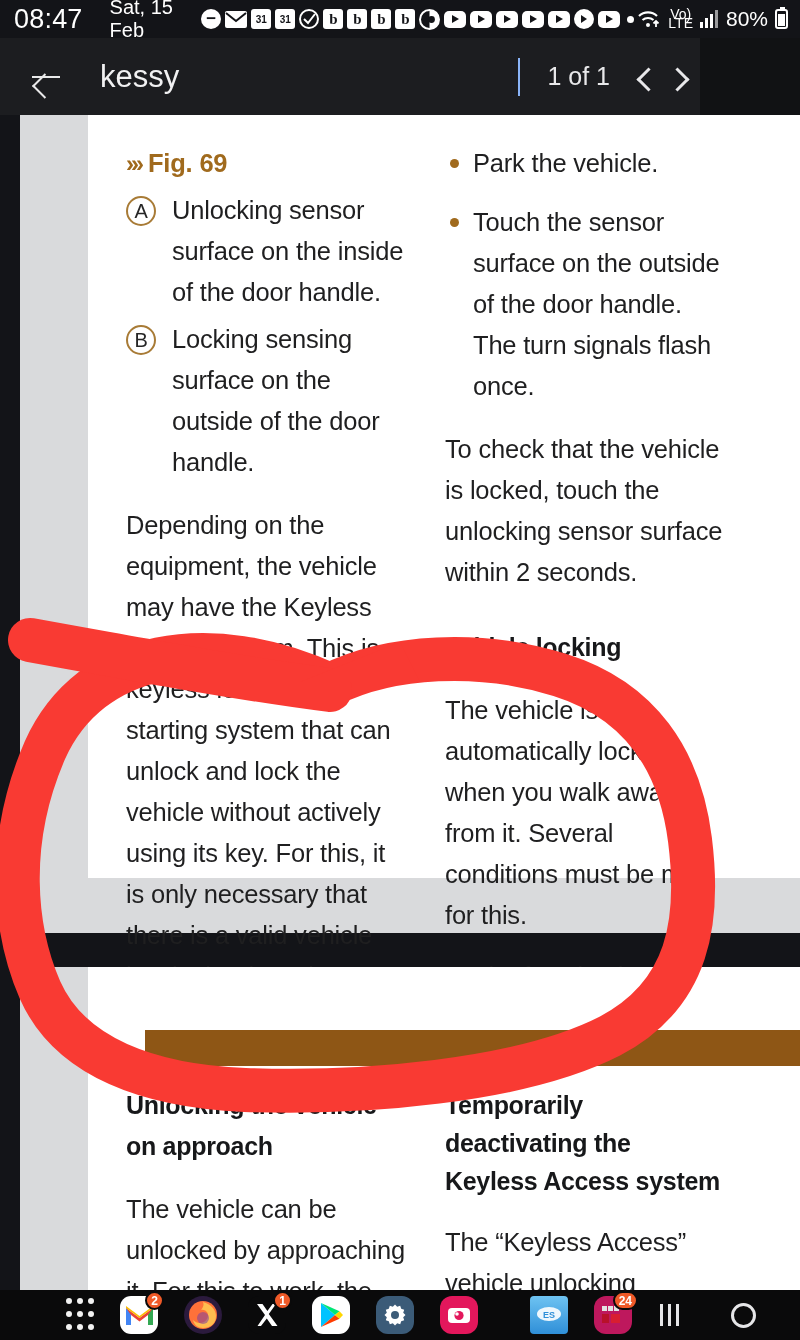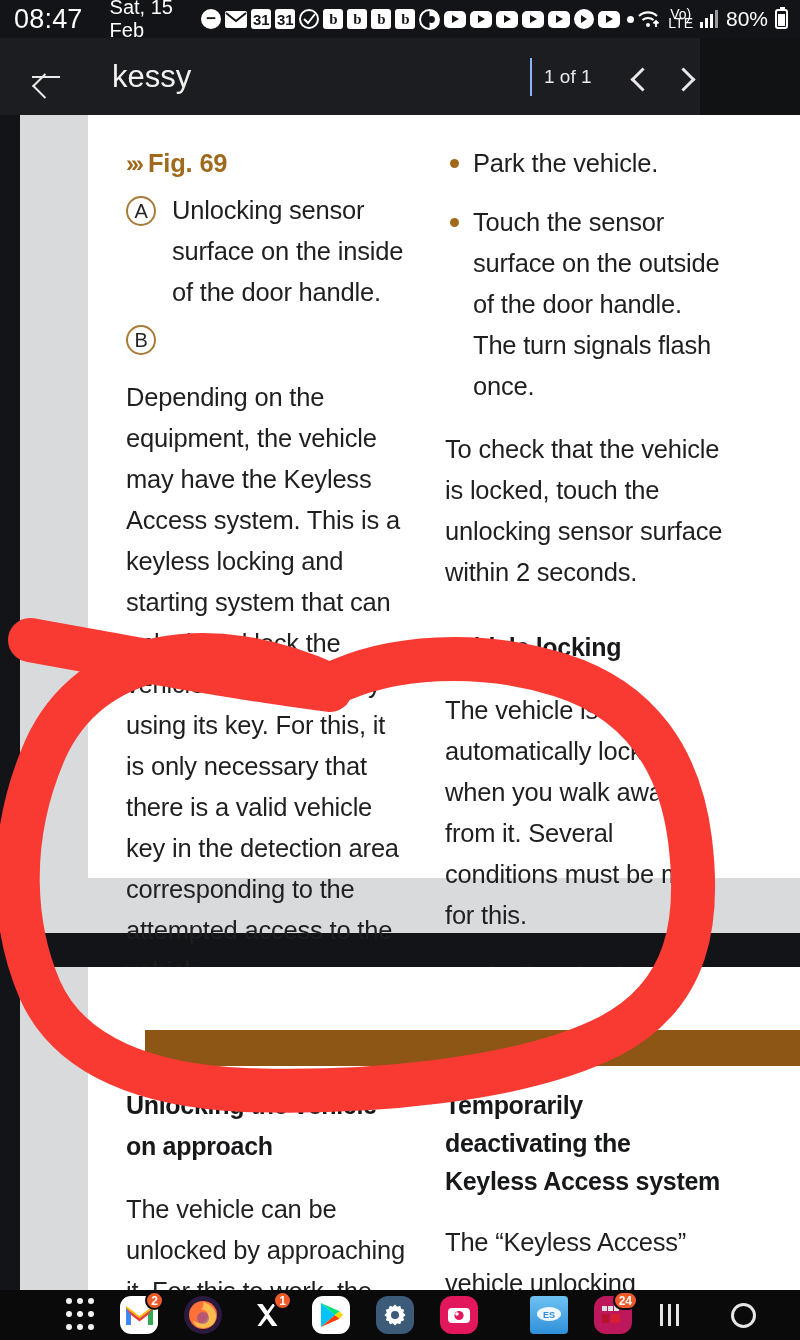--- a/index.html
+++ b/index.html
@@ -18,55 +18,55 @@
   #status-left{ display:flex; align-items:center; gap:11px; margin-left:14px; }
   #status-clock{ font-size:27px; letter-spacing:.2px; font-weight:400; }
   #status-date{ font-size:20px; font-weight:400;margin-left:16px; }
   #status-icons{ display:flex; align-items:center; gap:4px; margin-left:15px; }
   .sicon{ display:inline-flex; align-items:center; justify-content:center; }
   .sq{
     width:20px; height:20px; background:#fff; color:#131418; border-radius:3px;
     font-size:15px; font-weight:700; display:flex; align-items:center; justify-content:center;
     font-family:"Liberation Serif", serif;
   }
-  .sq.cal{ font-size:15px; font-weight:700; border-radius:3px; position:relative;
+  .sq.cal{ font-size:10px; font-weight:700; border-radius:3px; position:relative;
            font-family:"Liberation Sans",sans-serif; }
   .circ{ width:20px;height:20px;border-radius:50%;background:#fff;color:#131418;
          display:flex;align-items:center;justify-content:center;font-size:13px;font-weight:700;}
   .ytb{ width:22px;height:17px;background:#fff;border-radius:5px;position:relative;}
   .ytb::after{content:"";position:absolute;left:8px;top:4px;border-left:7px solid #131418;
               border-top:4.5px solid transparent;border-bottom:4.5px solid transparent;}
   .ytb.music{border-radius:50%;width:20px;height:20px;}
   .ytb.music::after{left:7px;top:5.5px;border-left:6px solid #131418;
               border-top:4px solid transparent;border-bottom:4px solid transparent;}
   .dot-sm{ width:7px;height:7px;border-radius:50%;background:#fff;margin:0 3px;}
   #status-right{ margin-left:auto; margin-right:12px; display:flex; align-items:center; gap:7px; }
   #volte{ font-size:14px; line-height:9px; text-align:center; font-weight:400; }
   #battery-text{ font-size:21px; }
   .bat{ width:13px;height:20px;border:2px solid #fff;border-radius:3px;position:relative;}
   .bat::before{content:"";position:absolute;top:-4px;left:3px;width:5px;height:2px;background:#fff;}
   .bat::after{content:"";position:absolute;left:1px;right:1px;bottom:1px;height:72%;background:#fff;}
 
   
   #app-bar{
     position:absolute; left:0; top:38px; width:700px; height:77px;
-    background:#1c1d20; color:#fff; display:flex; align-items:center;gap:12px;
+    background:#1c1d20; color:#fff; display:flex; align-items:center;
   }
   #back-arrow{ width:34px;height:34px;margin-left:30px;position:relative;cursor:pointer;flex:none;}
   #back-arrow::before{content:"";position:absolute;left:2px;top:16px;width:28px;height:2.5px;background:#e9e9ea;}
   #back-arrow::after{content:"";position:absolute;left:2px;top:8px;width:16px;height:16px;
       border-left:2.5px solid #e9e9ea;border-bottom:2.5px solid #e9e9ea;transform:rotate(45deg);
       transform-origin:left bottom;}
   #search-wrap{ margin-left:36px; display:flex; align-items:center; flex:1; }
   #search-input{
     background:transparent;border:none;outline:none;color:#f1f1f2;
     font-size:31px; font-family:"Liberation Sans",sans-serif; width:420px; padding:0;
   }
   #search-caret{ width:2px;height:38px;background:#8ab4f8;margin-left:-2px; }
-  #match-count{ font-size:19px;color:#e8e8ea;margin-right:26px;white-space:nowrap; }
+  #match-count{ font-size:25px;color:#e8e8ea;margin-right:26px;white-space:nowrap; }
   .chev{ width:22px;height:22px;margin-right:32px;position:relative;cursor:pointer;flex:none;}
   .chev::after{content:"";position:absolute;left:4px;top:3px;width:14px;height:14px;
      border-top:3px solid #e8e8ea;border-right:3px solid #e8e8ea;}
   #prev-match .chev::after,.chev.left::after{transform:rotate(-135deg);}
   .chev.right::after{transform:rotate(45deg);left:1px;}
 
   
   #doc-viewport{
     position:absolute; left:0; top:115px; width:800px; height:1258px;
     background:#131418; overflow:hidden;
@@ -221,20 +221,21 @@
           <div>
             <span class="figref"><span class="arrows">›››</span><span>Fig. 69</span></span>
           </div>
 
           <div class="legend-row">
             <span class="badge">A</span>
             <span>Unlocking sensor surface on the inside of the door handle.</span>
           </div>
           <div class="legend-row">
             <span class="badge">B</span>
+            <span>Locking sensing surface on the outside of the door handle.</span>
           </div>
 
           <p class="para">Depending on the equipment, the vehicle may have the Keyless Access system. This is a keyless locking and starting system that can unlock and lock the vehicle without actively using its key. For this, it is only necessary that there is a valid vehicle key in the detection area corresponding to the attempted access to the vehicle.</p>
 
           <h3 class="sub">Configuring the Keyless Access system</h3>
 
           <p class="para"><span>The behaviour of the Keyless Access system can be adjusted in the </span></p>
 
         </div>
 

